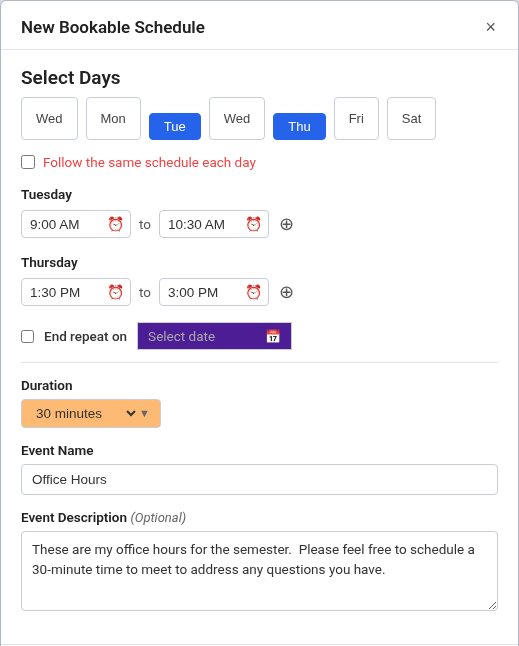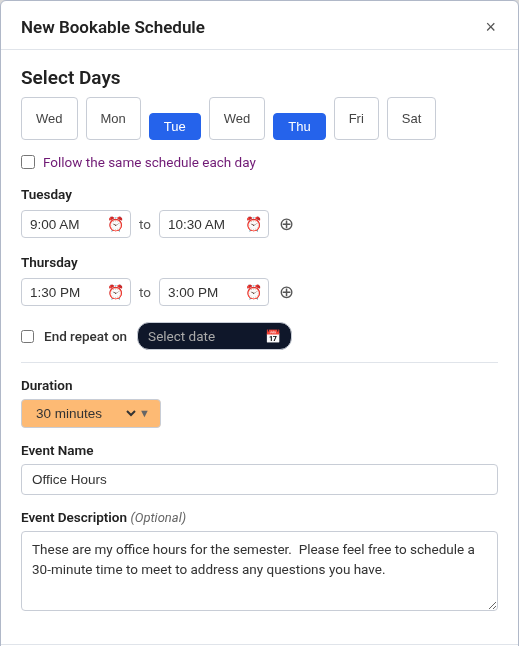--- a/index.html
+++ b/index.html
@@ -80,21 +80,21 @@
       gap: 8px;
       margin-bottom: 16px;
     }
     .checkbox-row input[type="checkbox"] {
       width: 14px;
       height: 14px;
       cursor: pointer;
     }
     .checkbox-label {
       font-size: 13.5px;
-      color: #701a75;
+      color: #ef4444;
     }
     .day-section {
       margin-bottom: 16px;
     }
     .day-section-title {
       font-weight: 600;
       color: #222;
       margin-bottom: 8px;
       font-size: 13.5px;
     }
@@ -151,23 +151,23 @@
     }
     .end-repeat-label {
       font-size: 13.5px;
       color: #333;
       font-weight: 500;
     }
     .date-input-wrap {
       display: flex;
       align-items: center;
       border: 1.5px solid #c8cdd6;
-      border-radius: 12px;
+      border-radius: 0;
       padding: 5px 10px;
-      background: #0f172a;
+      background: #4c1d95;
       width: 155px;
       justify-content: space-between;
     }
     .date-placeholder {
       font-size: 13.5px;
       color: #aaa;
     }
     .calendar-icon {
       color: #888;
       font-size: 13px;

